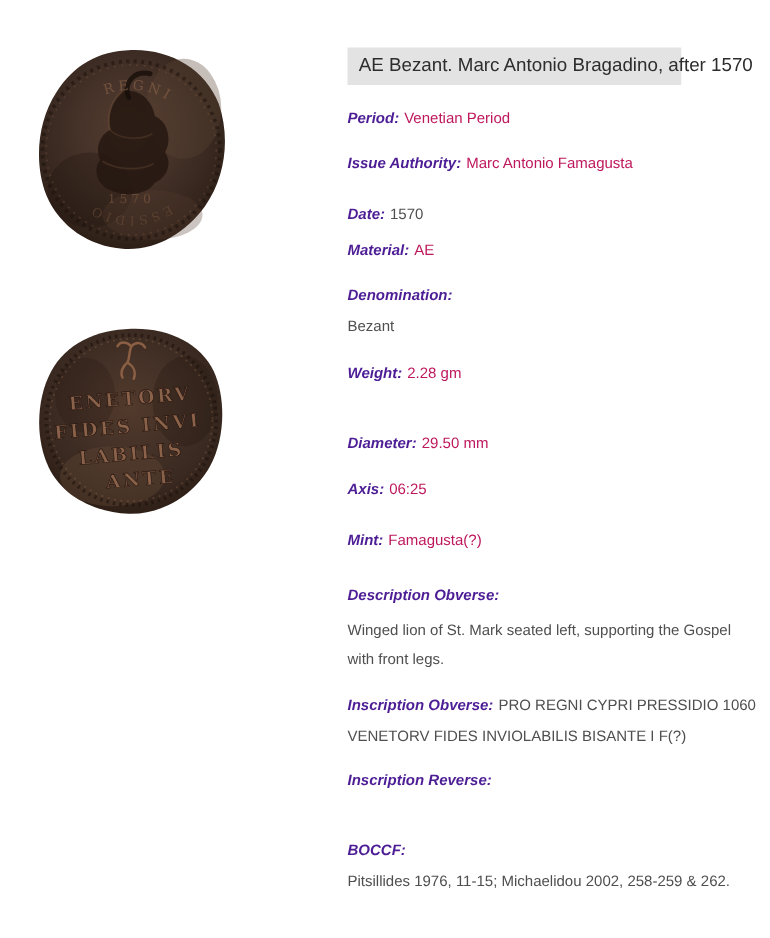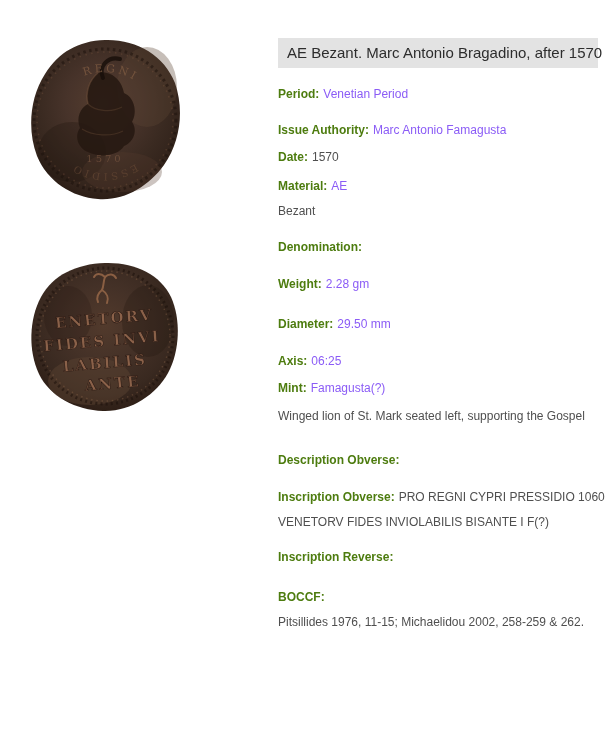--- a/index.html
+++ b/index.html
@@ -15,31 +15,31 @@
   .coin-rev { left:28px; top:261px; width:155px; height:153px; }
 
   
   .details {
     position:absolute; left:278px; top:38px; width:334px;
     font-size:12px; line-height:16px; color:#4f4f4f;
   }
   .title-bar {
     background:#e3e3e3; color:#2d2d2d;
     font-size:15px; line-height:16px; font-weight:400;
-    padding:7px 9px; white-space:nowrap; width:320px;
+    padding:7px 9px; white-space:nowrap; width:267px;
   }
   .row { white-space:nowrap; }
-  .lbl { font-weight:700; color:#4d7c0f; margin-right:4px; }
+  .lbl { font-weight:700; color:#4c1d95; margin-right:4px;font-style:italic; }
   .val { color:#4f4f4f; }
-  .lnk { color:#8b5cf6; text-decoration:none; cursor:pointer; }
+  .lnk { color:#be185d; text-decoration:none; cursor:pointer; }
 
   
-  .mt18{margin-top:18px}.mt20{margin-top:20px}.mt17{margin-top:11px}
+  .mt18{margin-top:18px}.mt20{margin-top:20px}.mt17{margin-top:25px}
   .mt13{margin-top:13px}.mt9{margin-top:9px}.mt21{margin-top:21px}
-  .mt24{margin-top:24px}.mt28{margin-top:28px}.mt12{margin-top:12px}
+  .mt24{margin-top:40px}.mt28{margin-top:28px}.mt12{margin-top:12px}
   .mt7{margin-top:7px}.mt19{margin-top:19px}
 
   .coin-letters { font-family:"DejaVu Serif", serif; font-weight:700; letter-spacing:2px; }
   .coin-legend  { font-family:"DejaVu Serif", serif; letter-spacing:3px; }
 </style>
 </head>
 <body>
 
 <div class="page">
 
@@ -134,48 +134,51 @@
     </p>
 
     <p class="row mt17">
       <span class="lbl">Date:</span><span class="val">1570</span>
     </p>
 
     <p class="row mt13">
       <span class="lbl">Material:</span><a class="lnk">AE</a>
     </p>
 
+    <p class="row mt20">
+      <span class="lbl">Denomination:</span>
+    </p>
     <p class="row mt9">
       <span class="val">Bezant</span>
-    </p>
-    <p class="row mt20">
-      <span class="lbl">Denomination:</span>
     </p>
 
     <p class="row mt21">
       <span class="lbl">Weight:</span><a class="lnk">2.28 gm</a>
     </p>
 
     <p class="row mt24">
       <span class="lbl">Diameter:</span><a class="lnk">29.50 mm</a>
     </p>
 
     <p class="row mt21">
       <span class="lbl">Axis:</span><a class="lnk">06:25</a>
     </p>
 
     <p class="row mt17">
       <span class="lbl">Mint:</span><a class="lnk">Famagusta(?)</a>
     </p>
 
+    <p class="row mt28">
+      <span class="lbl">Description Obverse:</span>
+    </p>
     <p class="row mt12">
       <span class="val">Winged lion of St. Mark seated left, supporting the Gospel</span>
     </p>
-    <p class="row mt28">
-      <span class="lbl">Description Obverse:</span>
+    <p class="row mt7">
+      <span class="val">with front legs.</span>
     </p>
 
     <p class="row mt21">
       <span class="lbl">Inscription Obverse:</span><span class="val">PRO REGNI CYPRI PRESSIDIO 1060</span>
     </p>
 
 
     <p class="row mt9">
       <span class="val">VENETORV FIDES INVIOLABILIS BISANTE I F(?)</span>
     </p>

